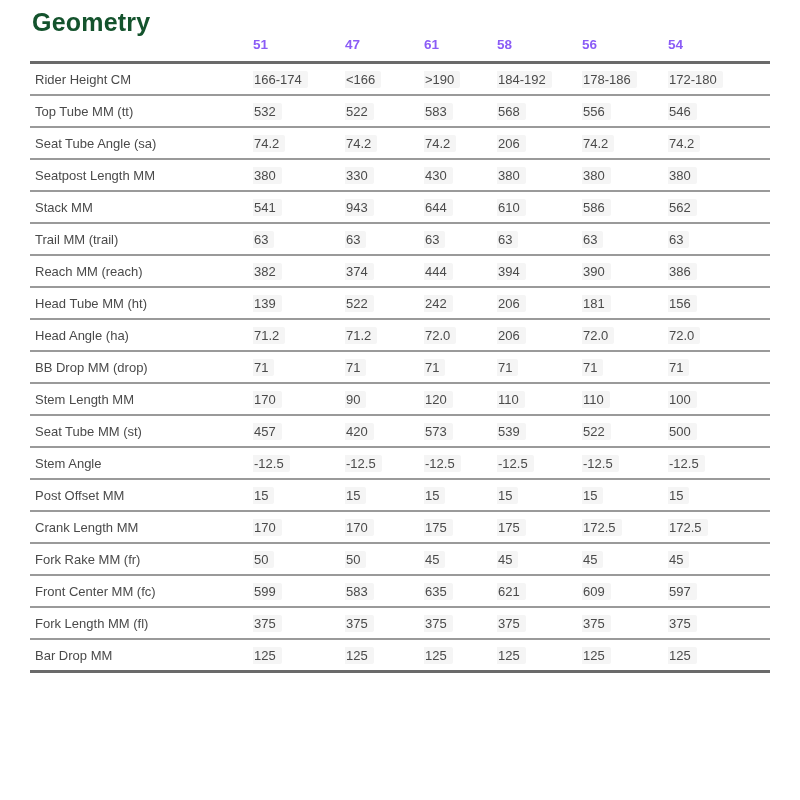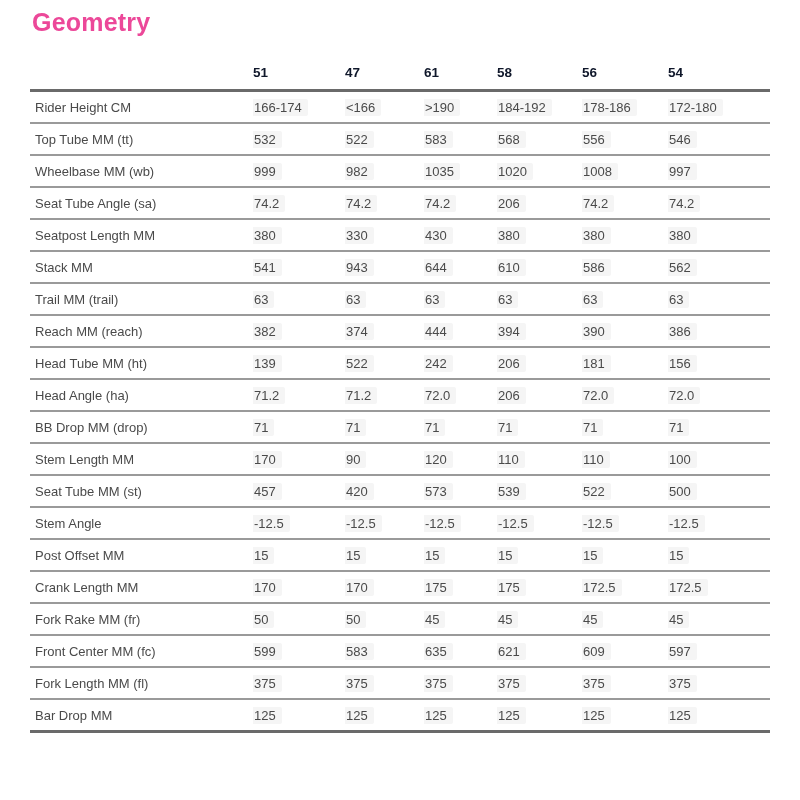--- a/index.html
+++ b/index.html
@@ -12,34 +12,34 @@
     font-family: "Liberation Sans", sans-serif;
   }
   .page {
     padding: 6px 30px 0 30px;
     box-sizing: border-box;
     width: 800px;
   }
   .page-title {
     font-size: 25px;
     font-weight: bold;
-    color: #ec4899;
-    margin: 2px 0 28px 2px;
+    color: #14532d;
+    margin: 2px 0 0 2px;
     letter-spacing: 0.2px;
   }
   table.geometry {
     width: 740px;
     border-collapse: collapse;
     table-layout: fixed;
   }
   table.geometry thead th {
     text-align: left;
     font-size: 13.5px;
     font-weight: bold;
-    color: #0f172a;
+    color: #8b5cf6;
     padding: 0 0 9px 0;
     border-bottom: 3px solid #6a6a6a;
     vertical-align: bottom;
   }
   table.geometry tbody td {
     font-size: 13px;
     color: #4a4a4a;
     height: 28px;
     border-bottom: 2px solid #9a9a9a;
     vertical-align: middle;
@@ -100,29 +100,20 @@
         <tr>
           <td class="row-label">Top Tube MM (tt)</td>
           <td><span class="cell-value">532</span></td>
           <td><span class="cell-value">522</span></td>
           <td><span class="cell-value">583</span></td>
           <td><span class="cell-value">568</span></td>
           <td><span class="cell-value">556</span></td>
           <td><span class="cell-value">546</span></td>
         </tr>
         <tr>
-          <td class="row-label">Wheelbase MM (wb)</td>
-          <td><span class="cell-value">999</span></td>
-          <td><span class="cell-value">982</span></td>
-          <td><span class="cell-value">1035</span></td>
-          <td><span class="cell-value">1020</span></td>
-          <td><span class="cell-value">1008</span></td>
-          <td><span class="cell-value">997</span></td>
-        </tr>
-        <tr>
           <td class="row-label">Seat Tube Angle (sa)</td>
           <td><span class="cell-value">74.2</span></td>
           <td><span class="cell-value">74.2</span></td>
           <td><span class="cell-value">74.2</span></td>
           <td><span class="cell-value">206</span></td>
           <td><span class="cell-value">74.2</span></td>
           <td><span class="cell-value">74.2</span></td>
         </tr>
         <tr>
           <td class="row-label">Seatpost Length MM</td>

